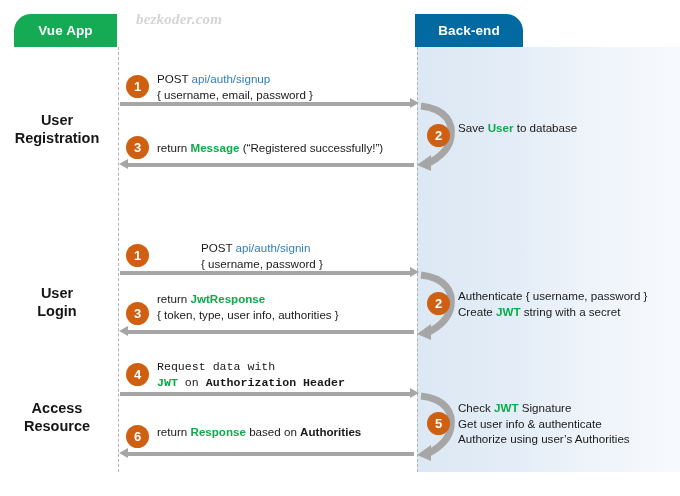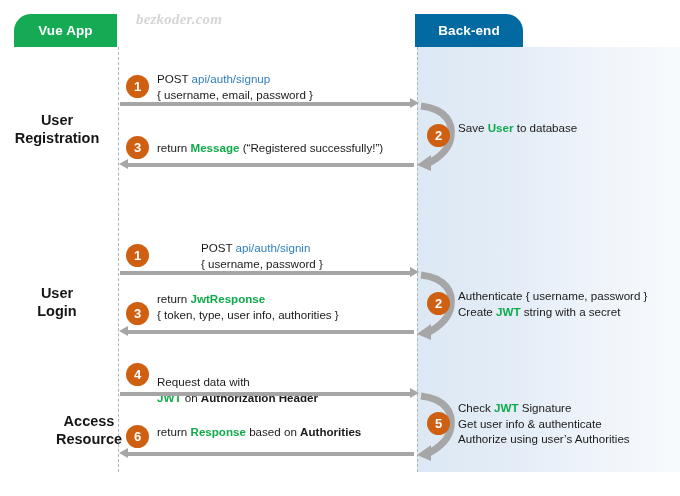--- a/index.html
+++ b/index.html
@@ -137,21 +137,21 @@
   <div id="watermark">bezkoder.com</div>
 
   <div class="section-label" style="left:1px;top:111px;">
     <div>User</div>
     <div>Registration</div>
   </div>
   <div class="section-label" style="left:1px;top:284px;">
     <div>User</div>
     <div>Login</div>
   </div>
-  <div class="section-label" style="left:1px;top:412px;margin-left:32px;">
+  <div class="section-label" style="left:1px;top:399px;">
     <div>Access</div>
     <div>Resource</div>
   </div>
 
   <div class="badge" style="left:126px;top:75px;">
     <span>1</span>
   </div>
   <div class="msg" style="left:157px;top:71px;">
     <div>
       <span>POST </span><span class="blue">api/auth/signup</span>
@@ -219,21 +219,21 @@
       <span>return </span><span class="green">JwtResponse</span>
     </div>
     <div>{ token, type, user info, authorities }</div>
   </div>
   <div class="arrow" style="left:128px;top:330px;width:286px;"></div>
   <div class="arrow-head left" style="left:119px;top:326px;"></div>
 
   <div class="badge" style="left:126px;top:363px;">
     <span>4</span>
   </div>
-  <div class="msg" style="left:157px;top:374px;">
+  <div class="msg" style="left:157px;top:359px;font-family:Liberation Mono, monospace;">
     <div>Request  data with</div>
     <div>
       <span class="green">JWT</span><span> on </span><span class="bold">Authorization Header</span>
     </div>
   </div>
   <div class="arrow" style="left:120px;top:392px;width:292px;"></div>
   <div class="arrow-head right" style="left:410px;top:388px;"></div>
 
   <svg class="self-arrow" style="left:417px;top:389px;" width="46" height="74" viewBox="0 0 46 74">
     <path d="M4 7 C30 10, 36 25, 34 38 C32 52, 20 60, 10 65" fill="none" stroke="#a6a6a6" stroke-width="7" stroke-linecap="butt"></path>

